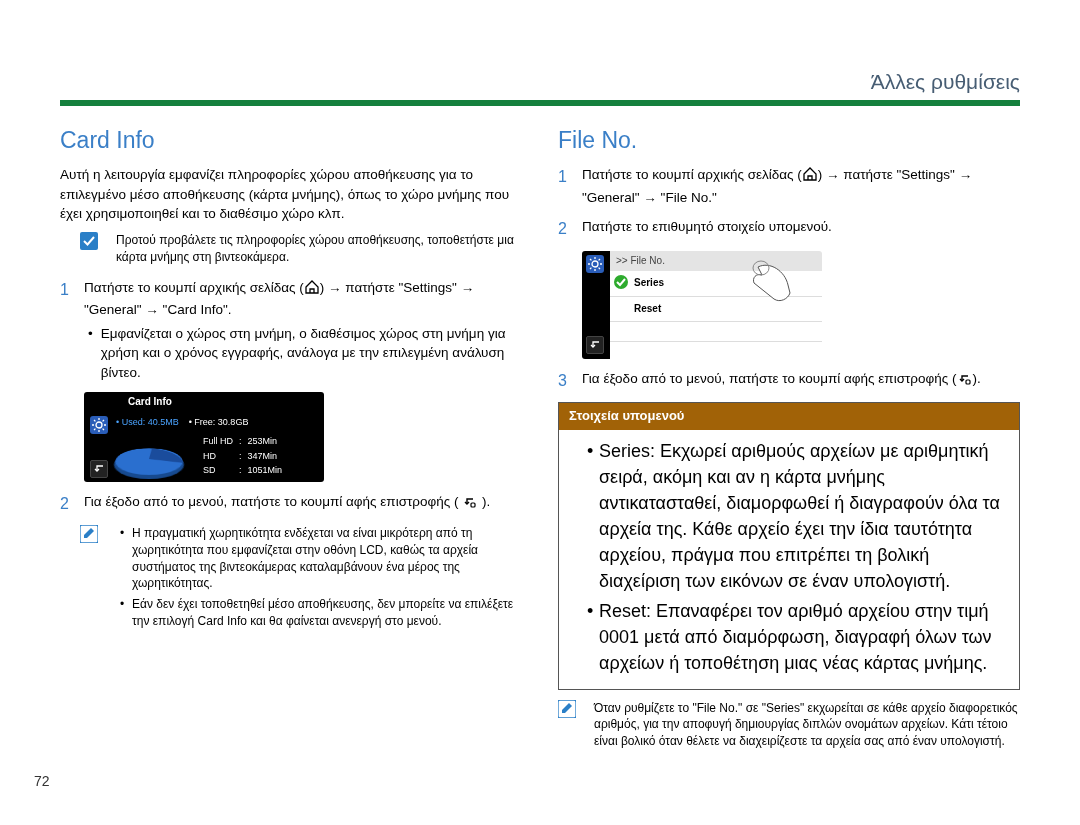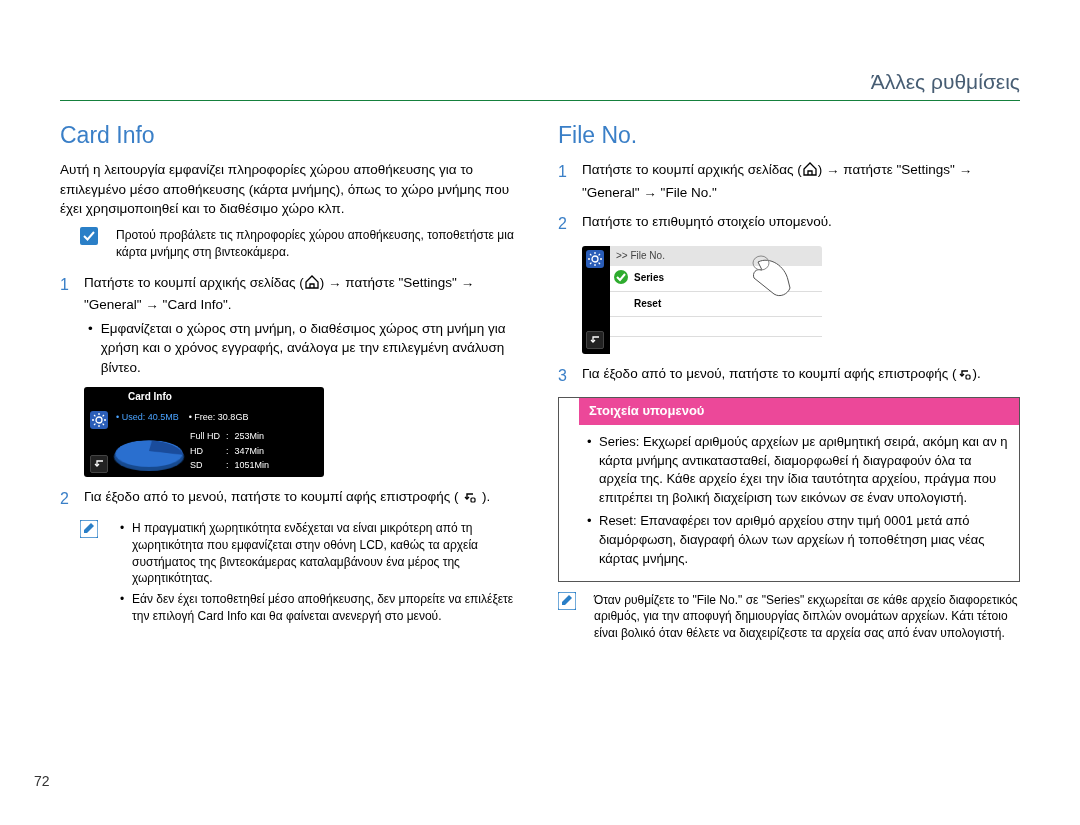--- a/index.html
+++ b/index.html
@@ -9,21 +9,21 @@
     color: #000;
     width: 1080px;
     height: 825px;
     position: relative;
     padding: 70px 60px 40px 60px;
   }
   .header {
     text-align: right;
     color: #475d73;
     font-size: 21px;
-    border-bottom: 1px solid #15803d;
+    border-bottom: 6px solid #15803d;
     padding-bottom: 6px;
     margin-bottom: 18px;
     font-weight: 400;
   }
   .cols {
     display: flex;
     gap: 36px;
   }
   .col {
     flex: 1;
@@ -122,21 +122,21 @@
     flex: 1;
     padding-left: 6px;
   }
   .usage-row {
     color: #fff;
     font-size: 9px;
     margin-bottom: 4px;
   }
   .usage-row .used { color:#4aa3ff; font-weight:normal; }
   .usage-row .free { color:#fff; }
-  .pie-row { display:flex; gap:6px; align-items:center; }
+  .pie-row { display:flex; gap:19px; align-items:flex-end; }
   .pie {
     width: 66px; height: 40px;
     border-radius: 50% / 50%;
     background: #2a6fcf;
     position: relative;
     transform: perspective(80px) rotateX(50deg);
     box-shadow: 0 4px 0 #174a8f;
   }
   .pie-slice {
     position:absolute;
@@ -200,30 +200,29 @@
     position:absolute;
     right:18px; top:4px;
     width:54px;height:48px;
   }
 
   .submenu-box {
     border:1px solid #555;
     margin:10px 0;
   }
   .submenu-head {
-    background:#ec4899;
+    background:#a16207;
     color:#fff;
     font-weight:bold;
     font-size:13px;
     padding:4px 10px;
-    margin-left:20px;
   }
   .submenu-body {
     padding:8px 10px 8px 24px;
-    font-size:13px;
+    font-size:18px;
     line-height:1.45;
   }
   ul.small-bul { list-style:none; padding-left:4px; }
   ul.small-bul li { position:relative; padding-left:12px; margin-bottom:4px; }
   ul.small-bul li::before { content:"•"; position:absolute; left:0; }
 
   .page-num {
     position:absolute;
     bottom:36px;
     left:34px;

